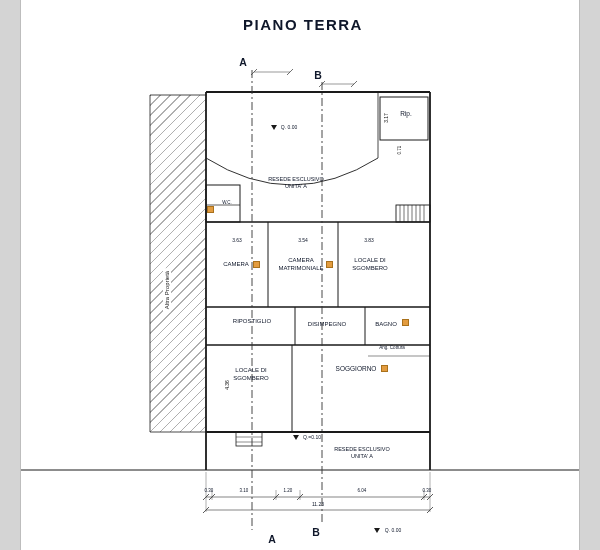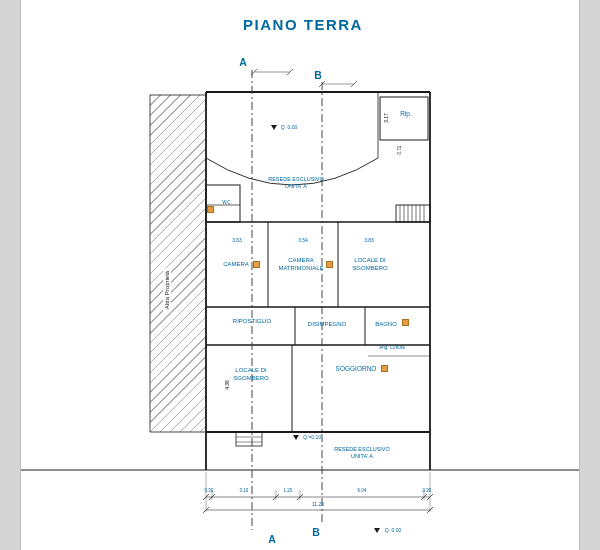--- a/index.html
+++ b/index.html
@@ -6,21 +6,21 @@
   html,body { width:600px; height:550px; overflow:hidden; }
   body { font-family:"Liberation Sans", sans-serif; background:#ffffff; }
   #canvas { position:relative; width:600px; height:550px; background:#ffffff; color:#1a1a1a; }
   .margin-bar { position:absolute; top:0; bottom:0; width:21px; background:#d4d4d4; }
   .margin-bar.left  { left:0;  border-right:1px solid #bdbdbd; }
   .margin-bar.right { right:0; border-left:1px solid #bdbdbd; }
   .hatch { position:absolute; left:150px; top:95px; width:56px; height:337px;
            background:repeating-linear-gradient(135deg, rgba(110,110,110,.55) 0 1px, transparent 1px 7px); }
   svg.plan { position:absolute; left:0; top:0; }
   .lbl { position:absolute; transform:translateX(-50%); text-align:center;
-         white-space:pre-line; line-height:1.3; color:#0369a1; }
+         white-space:pre-line; line-height:1.3; color:#0f172a; }
   .vert { position:absolute; transform:translate(-50%,-50%) rotate(-90deg);
           white-space:nowrap; color:#111; }
   .title { font-size:15px; font-weight:600; letter-spacing:1.5px; }
   .marker { font-size:10.5px; font-weight:600; }
   .f45 { font-size:4.5px; } .f5 { font-size:5px; } .f55 { font-size:5.5px; }
   .f6 { font-size:6px; } .f65 { font-size:6.5px; }
   .tag { position:absolute; width:7px; height:7px; background:#e39c3f; border:1px solid #a9711c; }
   .prop-label { background:#ffffff; padding:1px 3px; font-size:6px; }
 </style>
 </head>

